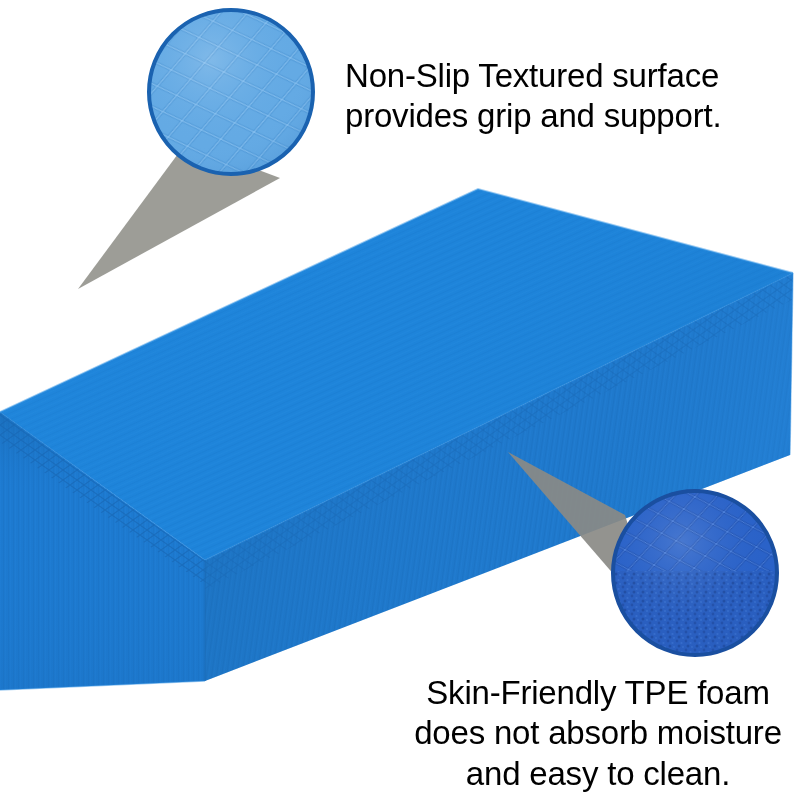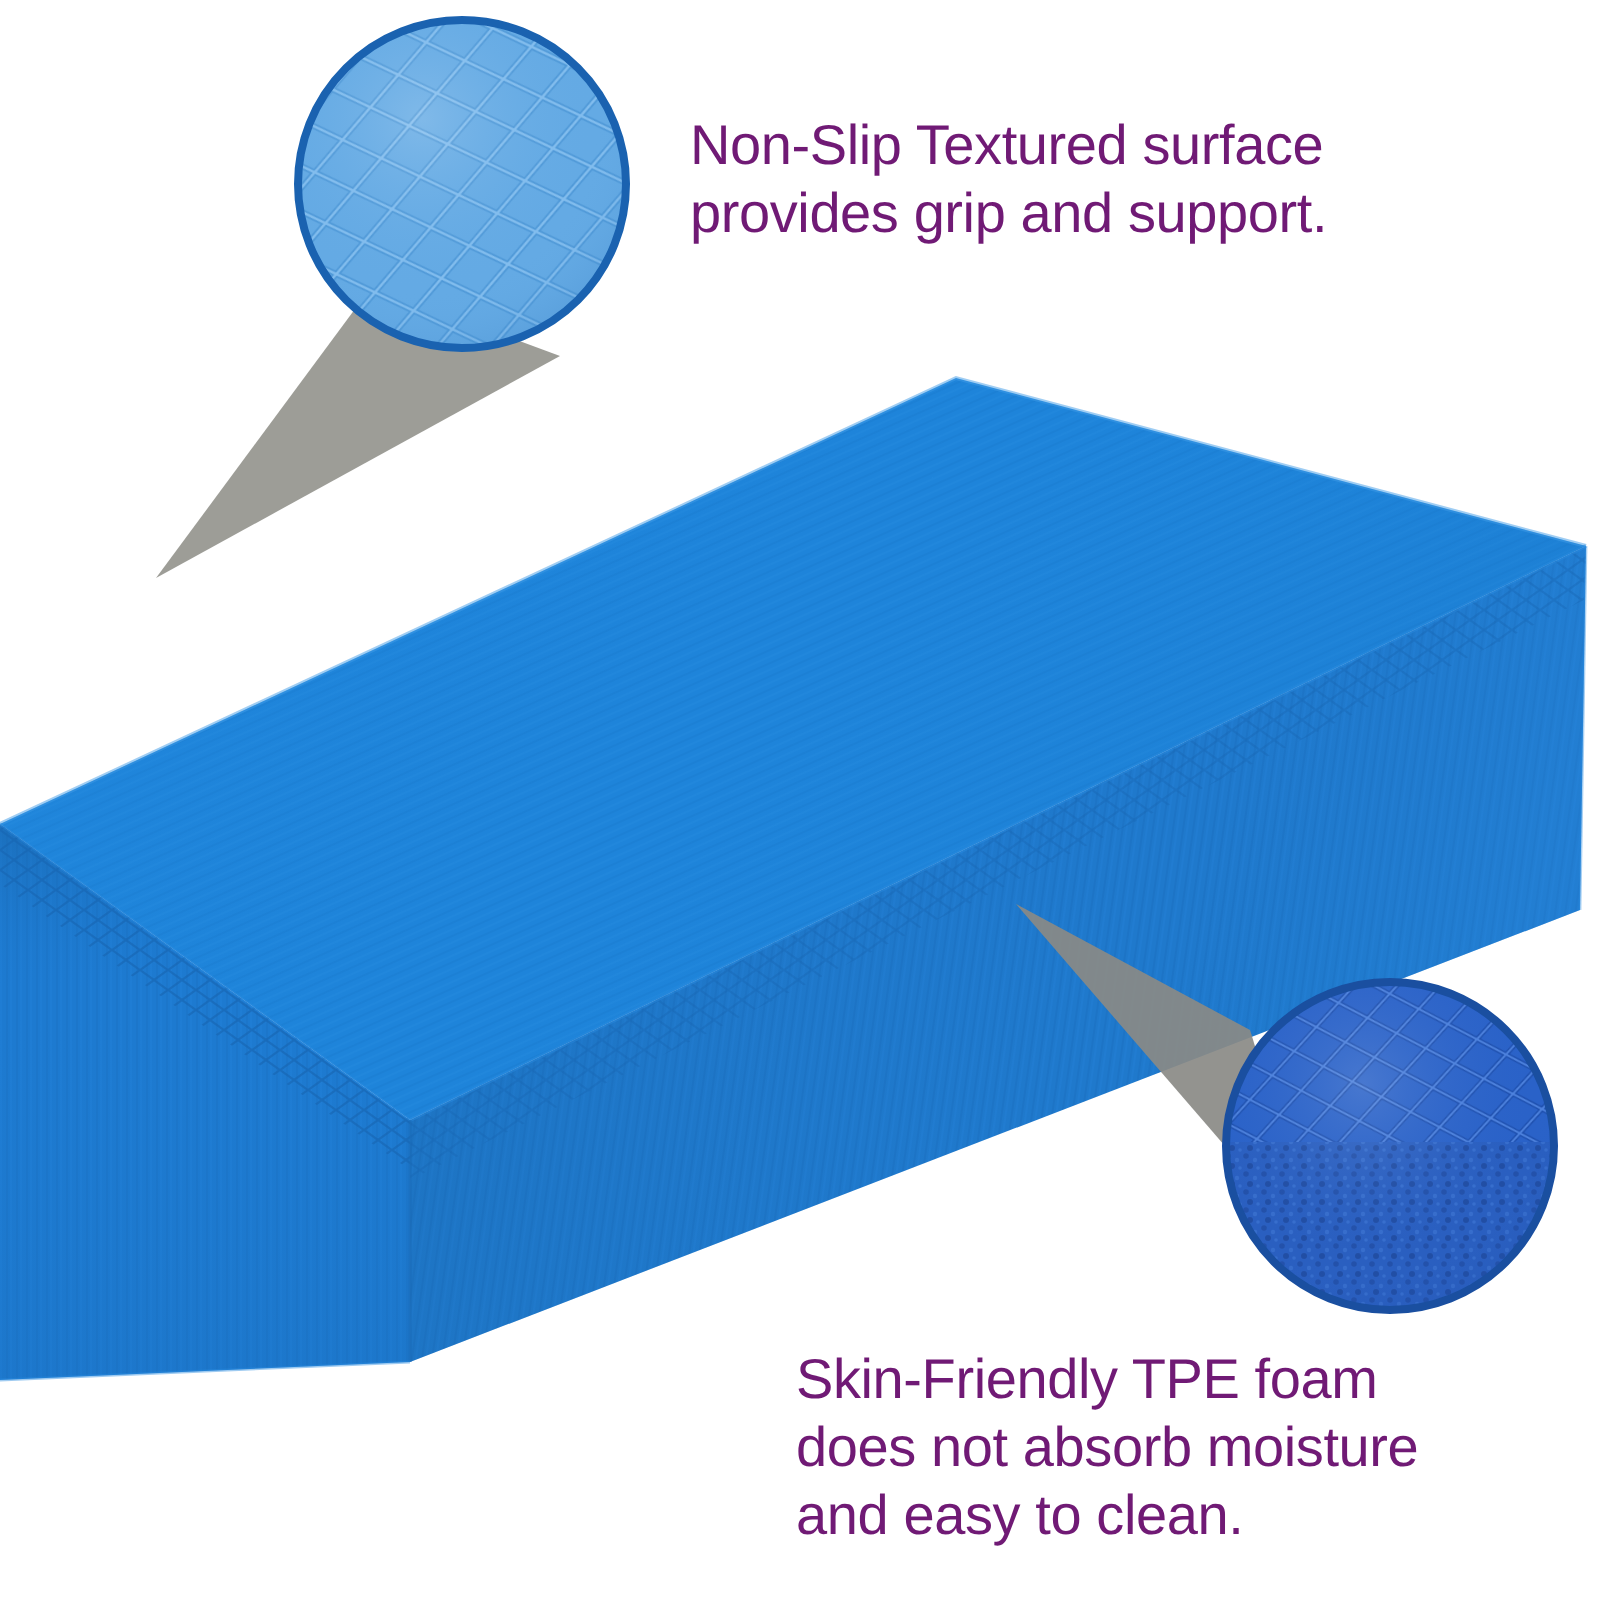--- a/index.html
+++ b/index.html
@@ -21,37 +21,38 @@
   .layer {
     position: absolute;
     left: 0;
     top: 0;
     width: 800px;
     height: 800px;
   }
   
   .callout-text {
     position: absolute;
-    color: #701a75;
+    color: #000000;
     font-family: "Liberation Sans", sans-serif;
     font-weight: 400;
-    font-size: 28px;
+    font-size: 33px;
     line-height: 1.22;
     letter-spacing: -0.2px;
     white-space: pre-line;
   }
   #callout-text-top {
     left: 345px;
     top: 56px;
     width: 420px;
   }
   #callout-text-bottom {
     left: 398px;
     top: 673px;
     width: 400px;
+    text-align: center;
   }
 </style>
 </head>
 <body>
 
 <div id="stage">
 
   <svg class="layer" viewBox="0 0 800 800" xmlns="http://www.w3.org/2000/svg">
     <defs>
 

